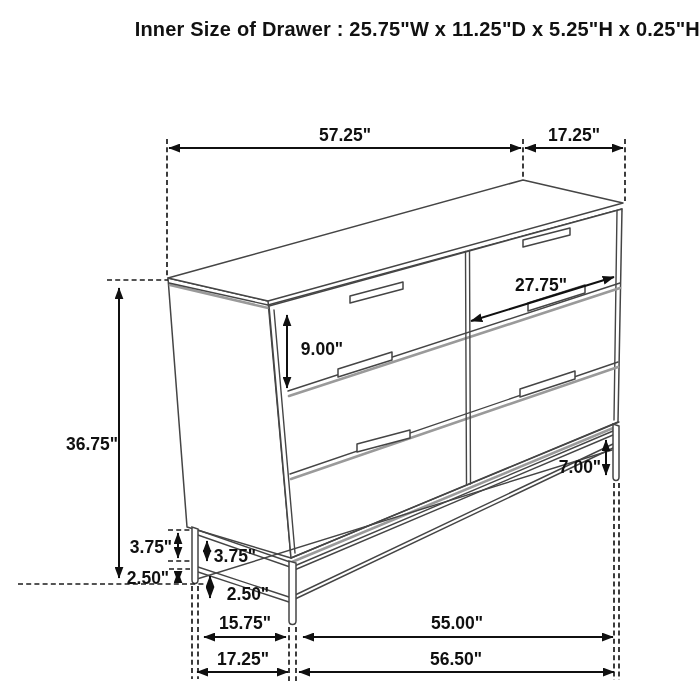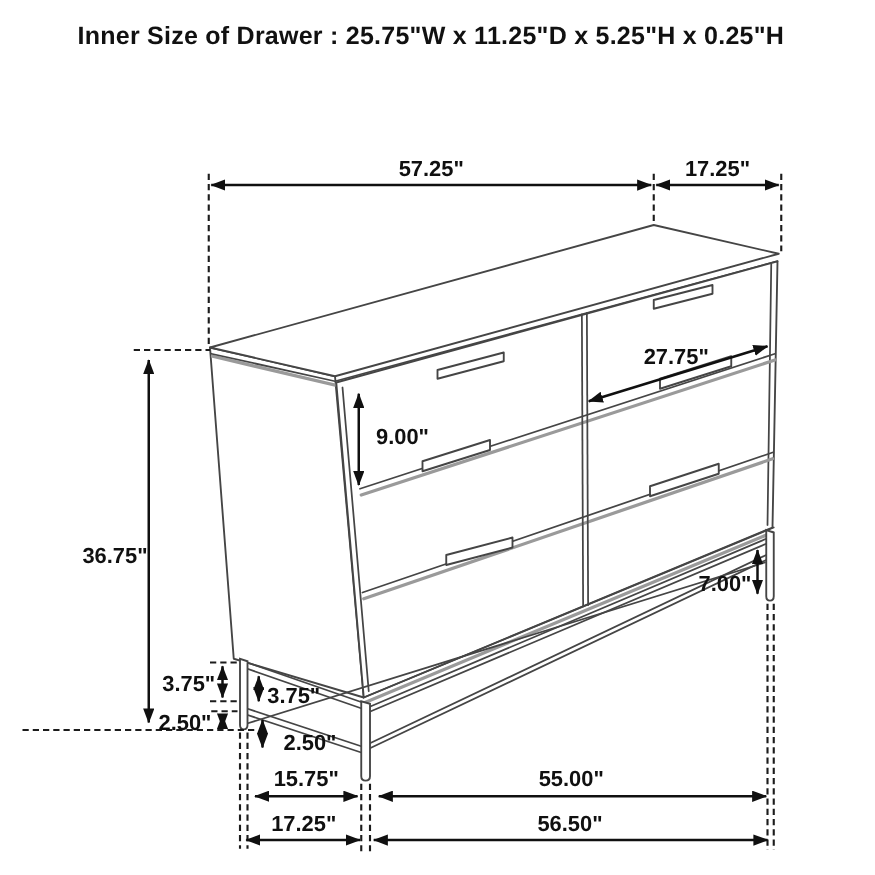--- a/index.html
+++ b/index.html
@@ -1,18 +1,18 @@
 <!DOCTYPE html>
 <html><head>
 <meta charset="utf-8">
 <style>
   html,body{margin:0;padding:0;background:#ffffff;}
   .stage{position:relative;width:700px;height:700px;background:#ffffff;overflow:hidden;
          font-family:"Liberation Sans",sans-serif;}
-  .title{position:absolute;top:18px;left:62px;width:638px;text-align:left;
+  .title{position:absolute;top:18px;left:62px;width:638px;text-align:right;
          font-size:20px;font-weight:bold;color:#111;letter-spacing:.2px;white-space:nowrap;}
   svg text{font-family:"Liberation Sans",sans-serif;font-weight:bold;font-size:17.5px;fill:#101010;}
   .draw{stroke:#454545;fill:none;stroke-width:1.4;stroke-linejoin:round;stroke-linecap:round;}
   .facefill{fill:#ffffff;stroke:#454545;stroke-width:1.5;stroke-linejoin:round;}
   .shadow{stroke:#9a9a9a;stroke-width:2.6;fill:none;stroke-linecap:round;}
   .dash{stroke:#1c1c1c;stroke-width:1.7;fill:none;stroke-dasharray:5 3.2;}
   .dim{stroke:#101010;stroke-width:2;fill:none;}
   .leg{fill:#ffffff;stroke:#454545;stroke-width:1.5;}
 </style>
 </head>

